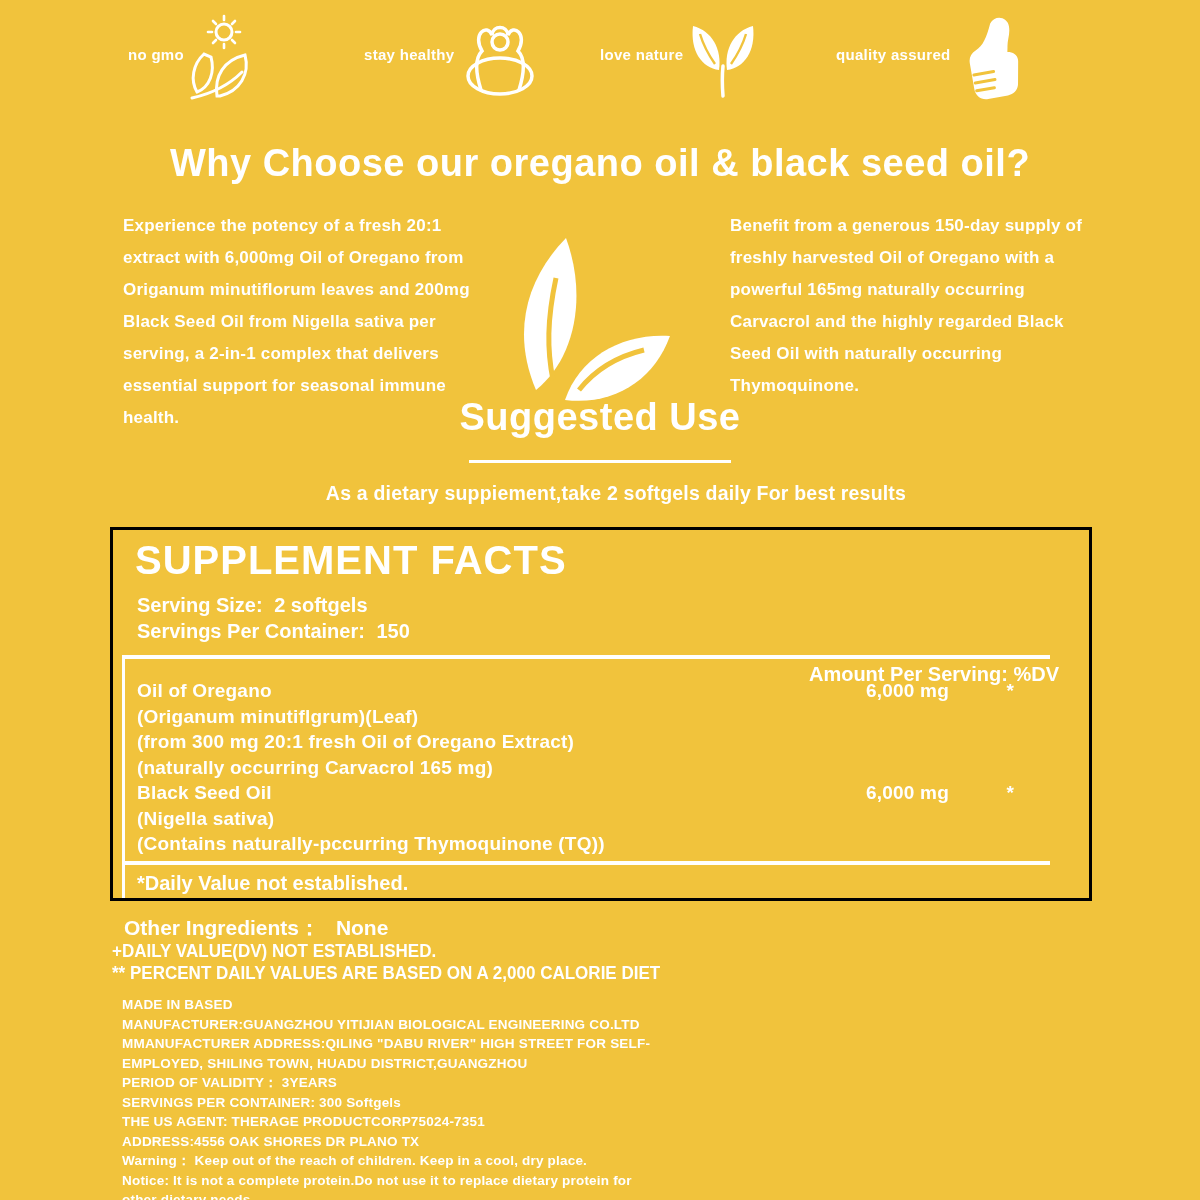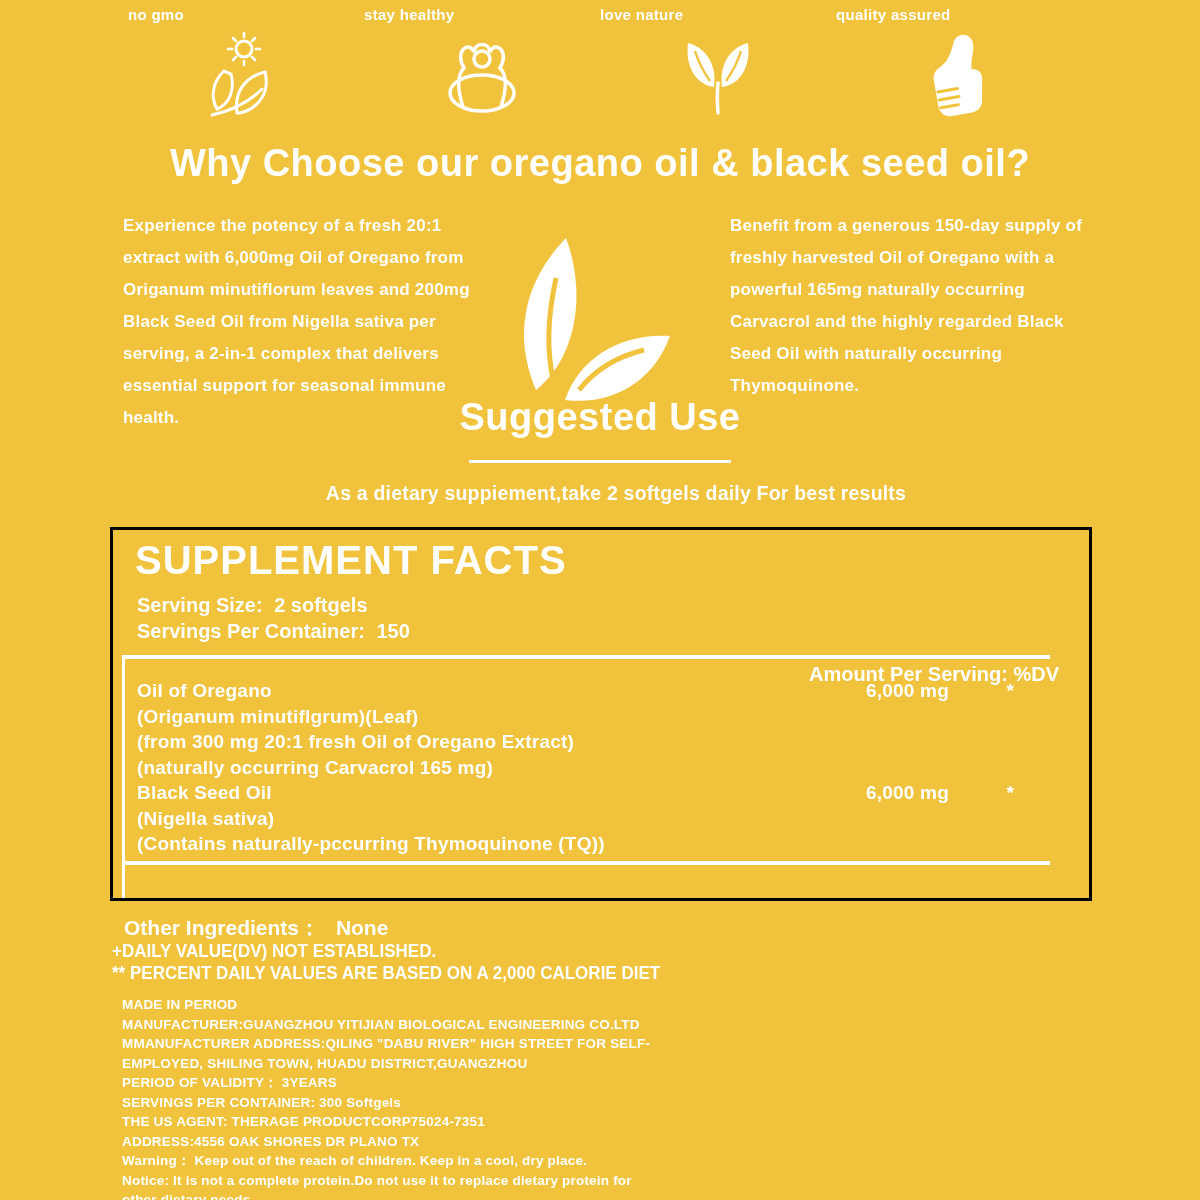--- a/index.html
+++ b/index.html
@@ -5,21 +5,21 @@
   html,body{margin:0;padding:0;}
   body{
     width:1200px;height:1200px;
     background:#F1C33C;
     color:#FFFFFF;
     font-family:"Liberation Sans",sans-serif;
     position:relative;overflow:hidden;
     -webkit-font-smoothing:antialiased;
   }
   .badges{position:absolute;top:6px;left:0;width:100%;display:flex;justify-content:center;}
-  .badge{width:236px;display:flex;flex-direction:column;}
+  .badge{width:236px;display:flex;align-items:center;}
   .badge-label{font-size:15px;font-weight:700;letter-spacing:.3px;}
   .badge-icon{margin-top:8px;height:88px;display:flex;align-items:flex-start;justify-content:center;}
 
   .headline{position:absolute;top:142px;left:0;width:100%;text-align:center;
     font-size:38px;font-weight:700;letter-spacing:.5px;}
 
   .para{font-size:17px;font-weight:700;line-height:32px;letter-spacing:.2px;}
   .para-left{position:absolute;left:123px;top:210px;width:350px;}
   .para-right{position:absolute;left:730px;top:210px;width:368px;}
 
@@ -194,31 +194,32 @@
     </div>
     <div class="facts-row">
       <span>(Nigella sativa)</span>
     </div>
     <div class="facts-row">
       <span>(Contains naturally-pccurring Thymoquinone (TQ))</span>
     </div>
   </div>
 
   <div class="facts-rule-bottom"></div>
+  <div class="facts-footnote">*Daily Value not established.</div>
 </div>
 
 <div class="other-ingredients">
   <span>Other Ingredients：</span>
   <span class="val">None</span>
 </div>
 <div class="note-line dv-note">+DAILY VALUE(DV) NOT ESTABLISHED.</div>
 <div class="note-line percent-note">** PERCENT DAILY VALUES ARE BASED ON A 2,000 CALORIE DIET</div>
 
 <div class="mfr">
-  <div>MADE IN PERIOD</div>
+  <div>MADE IN BASED</div>
   <div>MANUFACTURER:GUANGZHOU YITIJIAN BIOLOGICAL ENGINEERING CO.LTD</div>
   <div>MMANUFACTURER ADDRESS:QILING "DABU RIVER" HIGH STREET FOR SELF-</div>
   <div>EMPLOYED, SHILING TOWN, HUADU DISTRICT,GUANGZHOU</div>
   <div>PERIOD OF VALIDITY： 3YEARS</div>
   <div>SERVINGS PER CONTAINER: 300 Softgels</div>
   <div>THE US AGENT: THERAGE PRODUCTCORP75024-7351</div>
   <div>ADDRESS:4556 OAK SHORES DR PLANO TX</div>
   <div>Warning： Keep out of the reach of children. Keep in a cool, dry place.</div>
   <div>Notice: It is not a complete protein.Do not use it to replace dietary protein for</div>
   <div>other dietary needs.</div>

